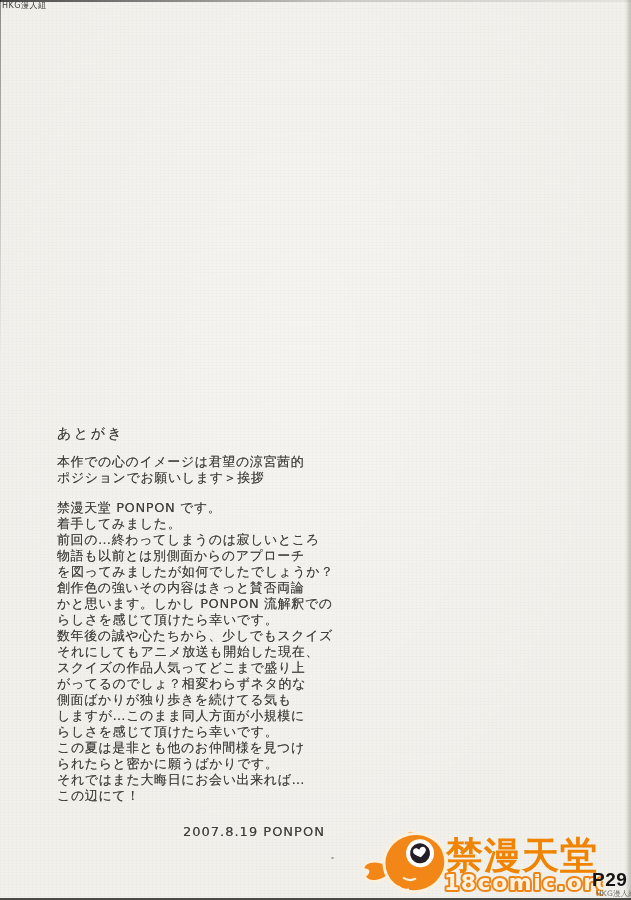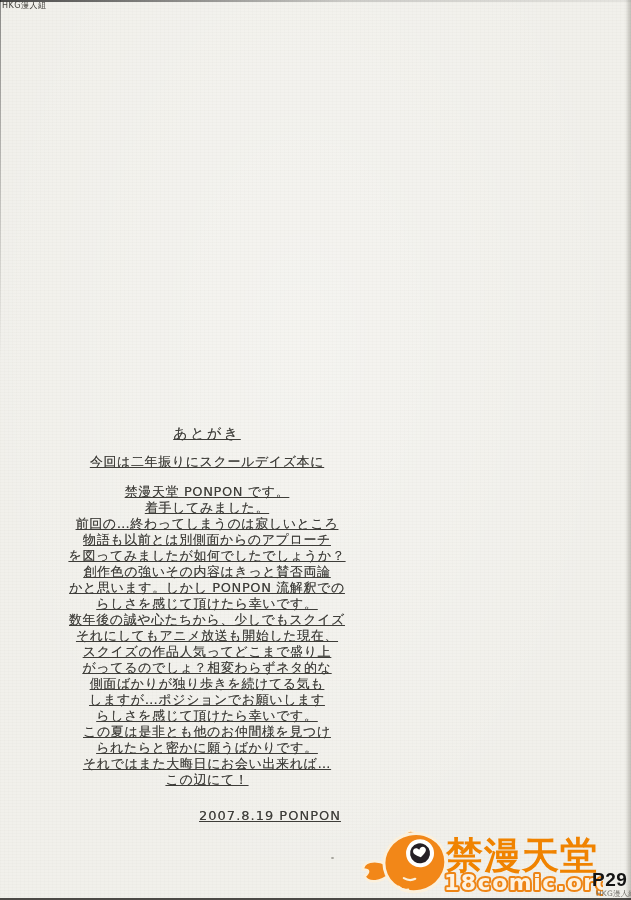--- a/index.html
+++ b/index.html
@@ -1,20 +1,19 @@
 <!DOCTYPE html>
 <html><head>
 <meta charset="utf-8">
 <style>
   html,body { margin:0; padding:0; background:#888; }
   .page {
     position:relative; width:631px; height:900px; margin:0 auto;
     background:#f1f0eb; overflow:hidden;
     font-family:"DejaVu Sans", sans-serif;
-    text-align:center;
   }
   .page::after {
     content:""; position:absolute; inset:0; pointer-events:none;
     background:
       repeating-linear-gradient(0deg, rgba(90,85,70,.018) 0 1px, transparent 1px 3px),
       repeating-linear-gradient(90deg, rgba(90,85,70,.015) 0 1px, transparent 1px 4px),
       radial-gradient(ellipse at 48% 38%, rgba(255,255,255,.28), rgba(0,0,0,0) 72%);
   }
   .edge-top { position:absolute; top:0; left:0; width:100%; height:2px; z-index:5;
     background:linear-gradient(90deg, rgba(25,25,25,.78), rgba(25,25,25,.18) 55%, rgba(25,25,25,.06)); }
@@ -25,21 +24,21 @@
   .edge-left { position:absolute; top:0; left:0; width:1px; height:40%; z-index:4;
     background:linear-gradient(180deg, rgba(40,40,40,.5), rgba(40,40,40,0)); }
 
   .wm-top-left {
     position:absolute; left:2px; top:1px; font-size:8px; line-height:10px;
     color:#43413c; letter-spacing:0.5px; z-index:6;
   }
   .afterword {
     position:absolute; left:57px; top:425px; width:300px;
     color:#3e3d39; font-size:13px; line-height:16px; letter-spacing:0.6px;
-    z-index:3; text-shadow:0 0 0.4px rgba(62,61,57,.6);text-decoration:underline;
+    z-index:3; text-shadow:0 0 0.4px rgba(62,61,57,.6);
   }
   .afterword-title { font-size:14px; letter-spacing:2.5px; margin:0 0 13px 0; }
   .afterword-intro { margin:0 0 14px 0; }
   .afterword-date { margin:20px 0 0 0; padding-left:126px; letter-spacing:1px; }
 
   .logo { position:absolute; left:358px; top:826px; width:245px; height:72px; z-index:3; }
   .page-number {
     position:absolute; left:592px; top:869px; z-index:6;
     font-family:"Liberation Sans", sans-serif; font-weight:bold;
     font-size:19px; color:#141414; letter-spacing:0.5px;
@@ -56,38 +55,39 @@
 <body>
 
 <div class="page">
 
   <span class="wm-top-left">HKG漫人組</span>
 
   <div class="afterword">
     <div class="afterword-title">あとがき</div>
 
     <div class="afterword-intro">
-      <div>今回は二年振りにスクールデイズ本に</div>
+      <div>本作での心のイメージは君望の涼宮茜的</div>
+      <div>ポジションでお願いします＞挨拶</div>
     </div>
 
     <div class="afterword-body">
       <div>禁漫天堂 PONPON です。</div>
       <div>着手してみました。</div>
       <div>前回の…終わってしまうのは寂しいところ</div>
       <div>物語も以前とは別側面からのアプローチ</div>
       <div>を図ってみましたが如何でしたでしょうか？</div>
       <div>創作色の強いその内容はきっと賛否両論</div>
       <div>かと思います。しかし PONPON 流解釈での</div>
       <div>らしさを感じて頂けたら幸いです。</div>
       <div>数年後の誠や心たちから、少しでもスクイズ</div>
       <div>それにしてもアニメ放送も開始した現在、</div>
       <div>スクイズの作品人気ってどこまで盛り上</div>
       <div>がってるのでしょ？相変わらずネタ的な</div>
       <div>側面ばかりが独り歩きを続けてる気も</div>
-      <div>しますが…ポジションでお願いします</div>
+      <div>しますが…このまま同人方面が小規模に</div>
       <div>らしさを感じて頂けたら幸いです。</div>
       <div>この夏は是非とも他のお仲間様を見つけ</div>
       <div>られたらと密かに願うばかりです。</div>
       <div>それではまた大晦日にお会い出来れば…</div>
       <div>この辺にて！</div>
     </div>
 
     <div class="afterword-date">2007.8.19 PONPON</div>
   </div>
 

